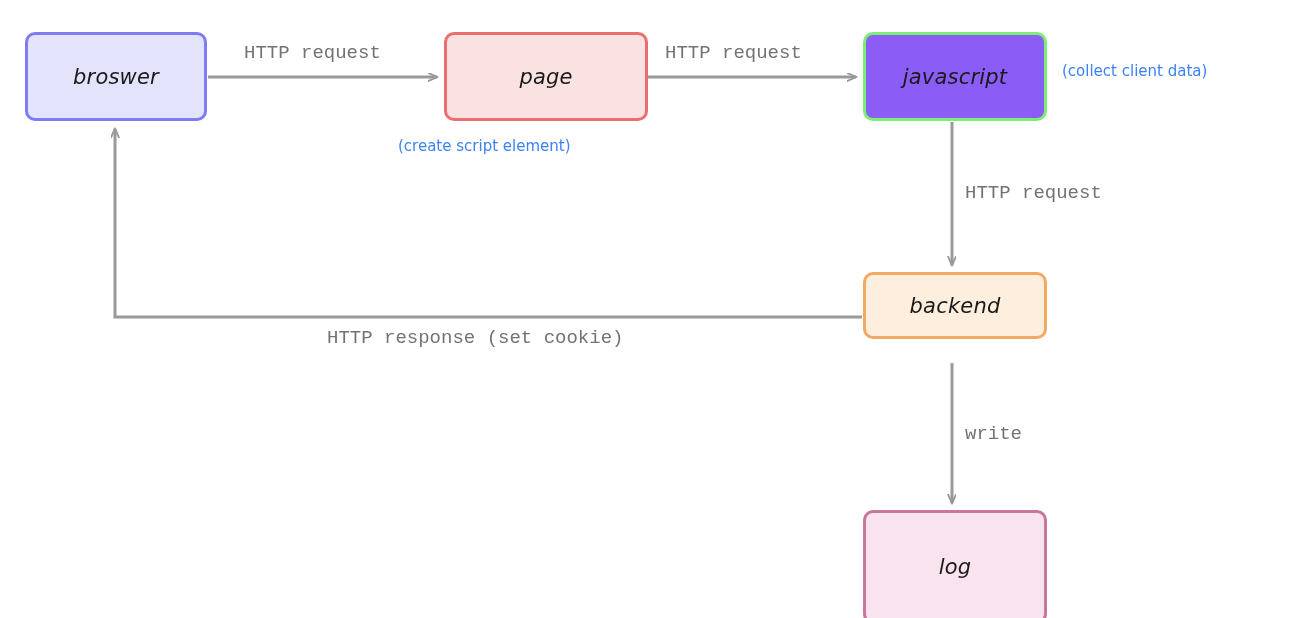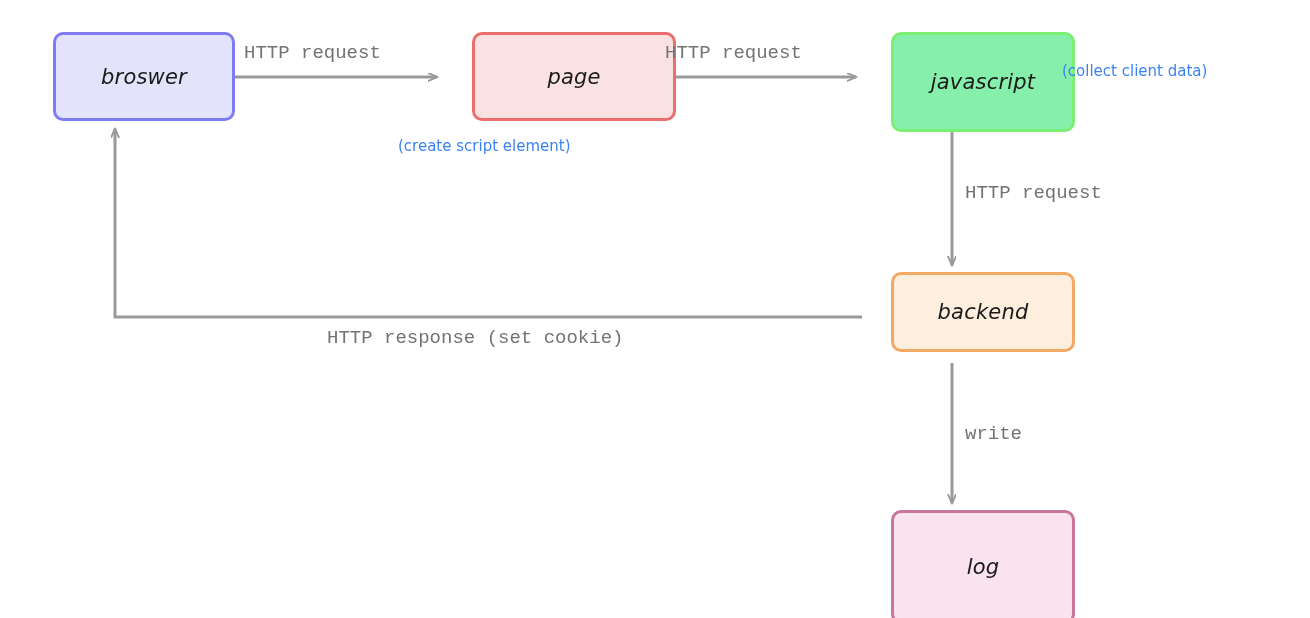--- a/index.html
+++ b/index.html
@@ -28,21 +28,20 @@
   .node {
     position: absolute;
     box-sizing: border-box;
     border-radius: 10px;
     border-style: solid;
     border-width: 3px;
     display: flex;
     align-items: center;
     justify-content: center;
     z-index: 2;
-    margin-left: 28px;
   }
   .node-label {
     font-family: "DejaVu Sans", sans-serif;
     font-style: italic;
     font-size: 21px;
     color: #1a1a1a;
     letter-spacing: 0.2px;
     white-space: nowrap;
   }
   .edge-label {
@@ -88,26 +87,26 @@
   <div class="node" style="left:25px; top:32px; width:182px; height:89px;
               background:#e3e3fb; border-color:#7f7cf2;">
     <span class="node-label">broswer</span>
   </div>
 
   <div class="node" style="left:444px; top:32px; width:204px; height:89px;
               background:#fbe2e2; border-color:#ea6e6e;">
     <span class="node-label">page</span>
   </div>
 
-  <div class="node" style="left:863px; top:32px; width:184px; height:100px;
-              background:#86efac; border-color:#7bee74;">
+  <div class="node" style="left:863px; top:32px; width:184px; height:89px;
+              background:#8b5cf6; border-color:#7bee74;">
     <span class="node-label">javascript</span>
   </div>
 
-  <div class="node" style="left:863px; top:272px; width:184px; height:80px;
+  <div class="node" style="left:863px; top:272px; width:184px; height:67px;
               background:#fdeedd; border-color:#f2aa62;">
     <span class="node-label">backend</span>
   </div>
 
   <div class="node" style="left:863px; top:510px; width:184px; height:114px;
               background:#f9e3ee; border-color:#c9769c;">
     <span class="node-label">log</span>
   </div>
 
   <div class="edge-label" style="left:244px; top:42px;">HTTP request</div>

